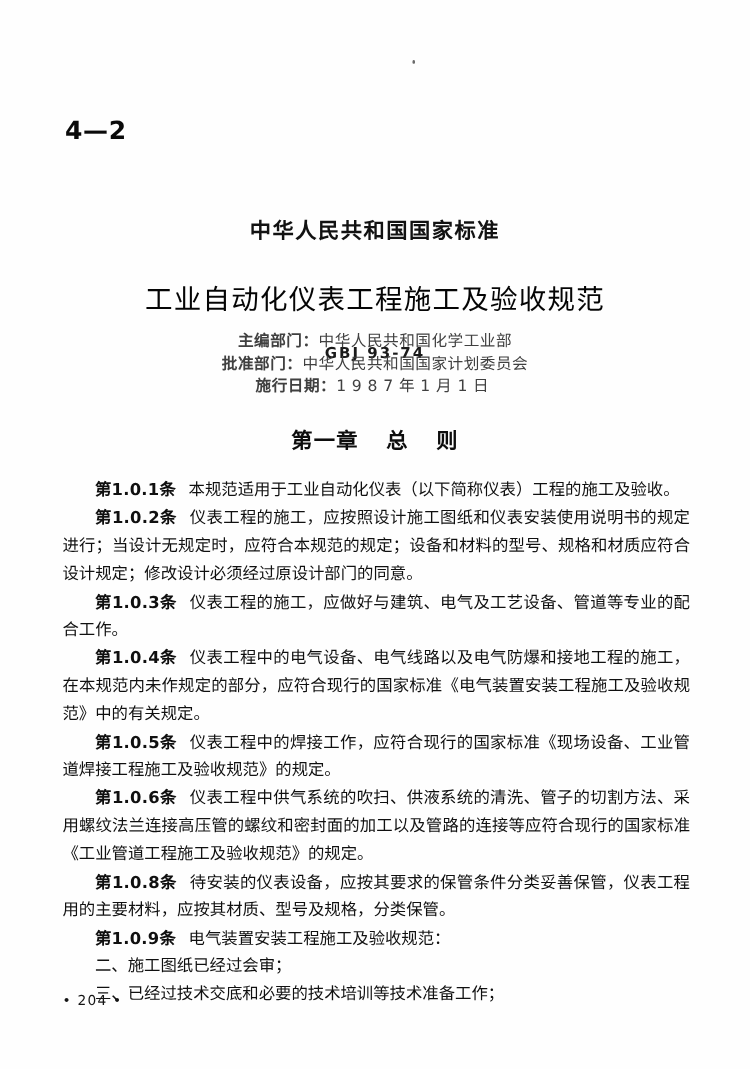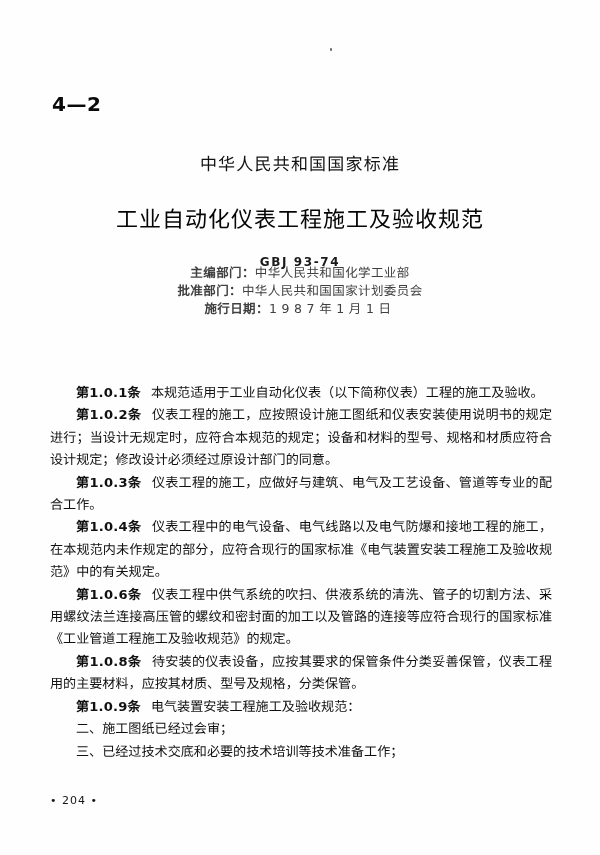--- a/index.html
+++ b/index.html
@@ -51,23 +51,24 @@
   
   .title-block {
     position: absolute;
     left: 0;
     right: 0;
     top: 150px;
     text-align: center;
   }
   .std-org {
     font-size: 17px;
-    font-weight: 400;
+    font-weight: 700;
     letter-spacing: 1.2px;
     color: #121212;
+    margin-top: 20px;
   }
   .std-title {
     margin-top: 26px;
     font-size: 22px;
     font-weight: 400;
     letter-spacing: 1.0px;
     color: #050505;
   }
   .std-code {
     margin-top: 22px;
@@ -171,27 +172,29 @@
     <div class="std-title">工业自动化仪表工程施工及验收规范</div>
     <div class="std-code">GBJ 93-74</div>
   </div>
 
   <div class="issue-info">
     <div class="issue-line"><span class="label">主编部门：</span><span class="value">中华人民共和国化学工业部</span></div>
     <div class="issue-line"><span class="label">批准部门：</span><span class="value">中华人民共和国国家计划委员会</span></div>
     <div class="issue-line date"><span class="label">施行日期：</span><span class="value">1987年1月1日</span></div>
   </div>
 
+  <div class="chapter-heading"><span>第一章</span><span class="gap"></span><span>总</span><span class="gap"></span><span>则</span></div>
 
   <div class="body-text">
     <div class="clauses">
         <p class="clause"><span class="no">第1.0.1条</span><span class="sp"></span><span>本规范适用于工业自动化仪表（以下简称仪表）工程的施工及验收。</span></p>
         <p class="clause"><span class="no">第1.0.2条</span><span class="sp"></span><span>仪表工程的施工，应按照设计施工图纸和仪表安装使用说明书的规定进行；当设计无规定时，应符合本规范的规定；设备和材料的型号、规格和材质应符合设计规定；修改设计必须经过原设计部门的同意。</span></p>
         <p class="clause"><span class="no">第1.0.3条</span><span class="sp"></span><span>仪表工程的施工，应做好与建筑、电气及工艺设备、管道等专业的配合工作。</span></p>
         <p class="clause"><span class="no">第1.0.4条</span><span class="sp"></span><span>仪表工程中的电气设备、电气线路以及电气防爆和接地工程的施工，在本规范内未作规定的部分，应符合现行的国家标准《电气装置安装工程施工及验收规范》中的有关规定。</span></p>
+        <p class="clause"><span class="no">第1.0.5条</span><span class="sp"></span><span>仪表工程中的焊接工作，应符合现行的国家标准《现场设备、工业管道焊接工程施工及验收规范》的规定。</span></p>
         <p class="clause"><span class="no">第1.0.6条</span><span class="sp"></span><span>仪表工程中供气系统的吹扫、供液系统的清洗、管子的切割方法、采用螺纹法兰连接高压管的螺纹和密封面的加工以及管路的连接等应符合现行的国家标准《工业管道工程施工及验收规范》的规定。</span></p>
         <p class="clause"><span class="no">第1.0.8条</span><span class="sp"></span><span>待安装的仪表设备，应按其要求的保管条件分类妥善保管，仪表工程用的主要材料，应按其材质、型号及规格，分类保管。</span></p>
         <p class="clause"><span class="no">第1.0.9条</span><span class="sp"></span><span>电气装置安装工程施工及验收规范：</span></p>
       </div>
     <div class="conditions">
         <p class="list-item">二、施工图纸已经过会审；</p>
         <p class="list-item">三、已经过技术交底和必要的技术培训等技术准备工作；</p>
       </div>
   </div>
 

